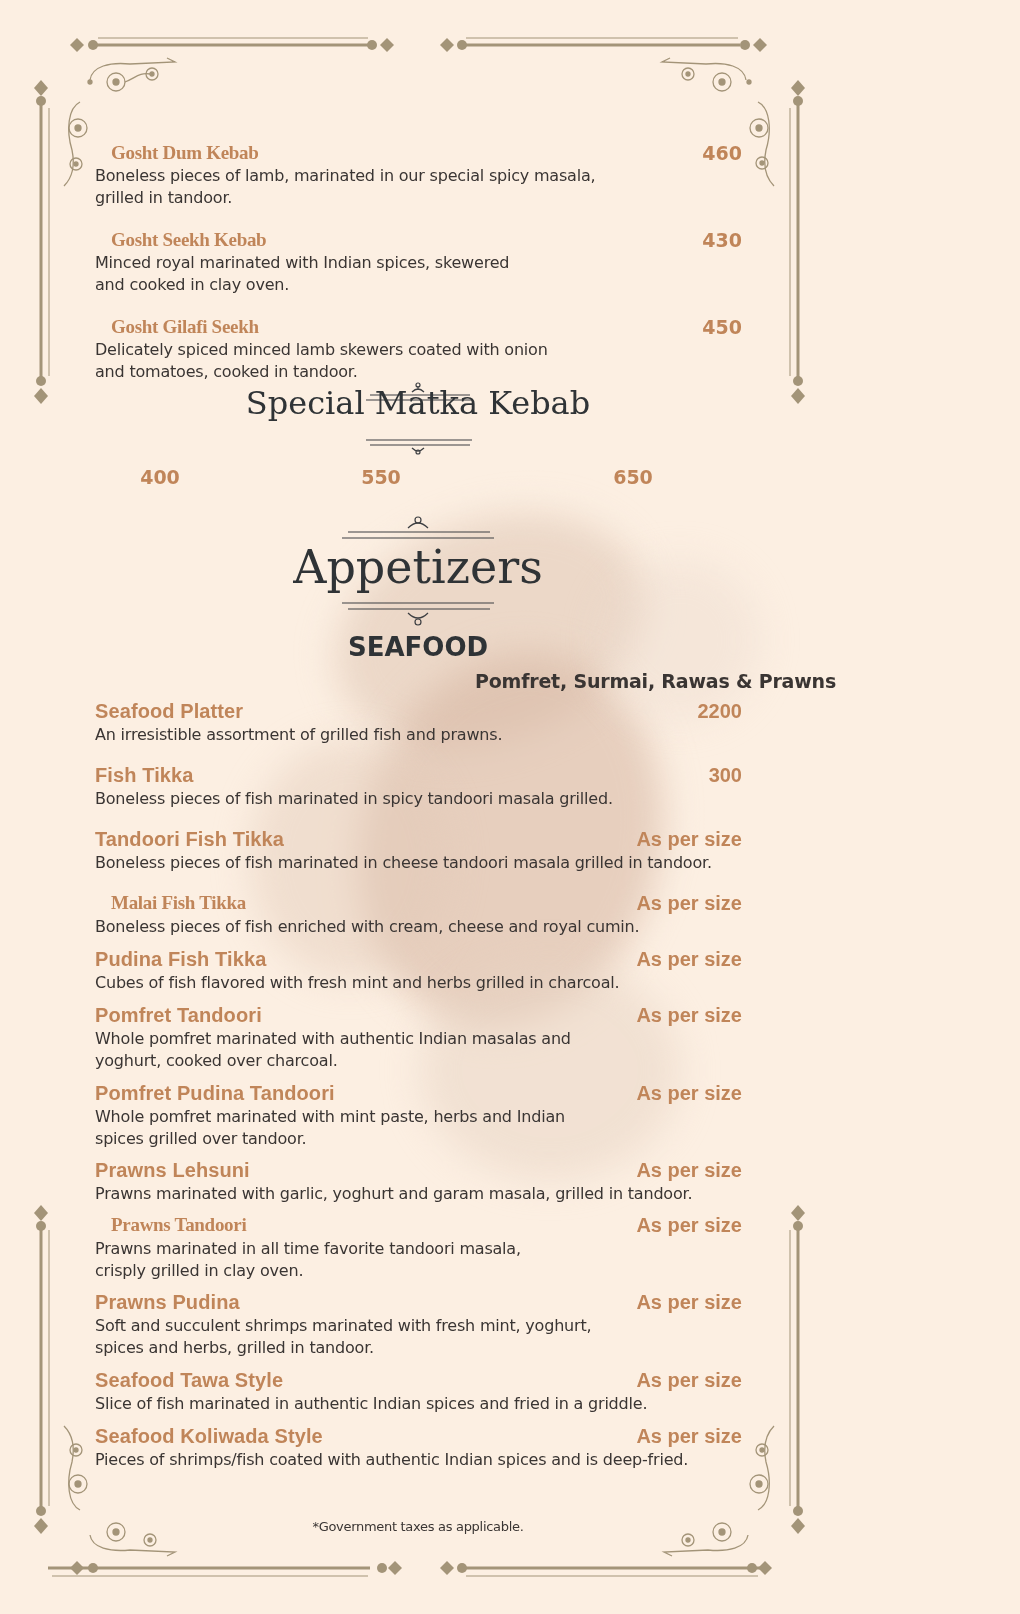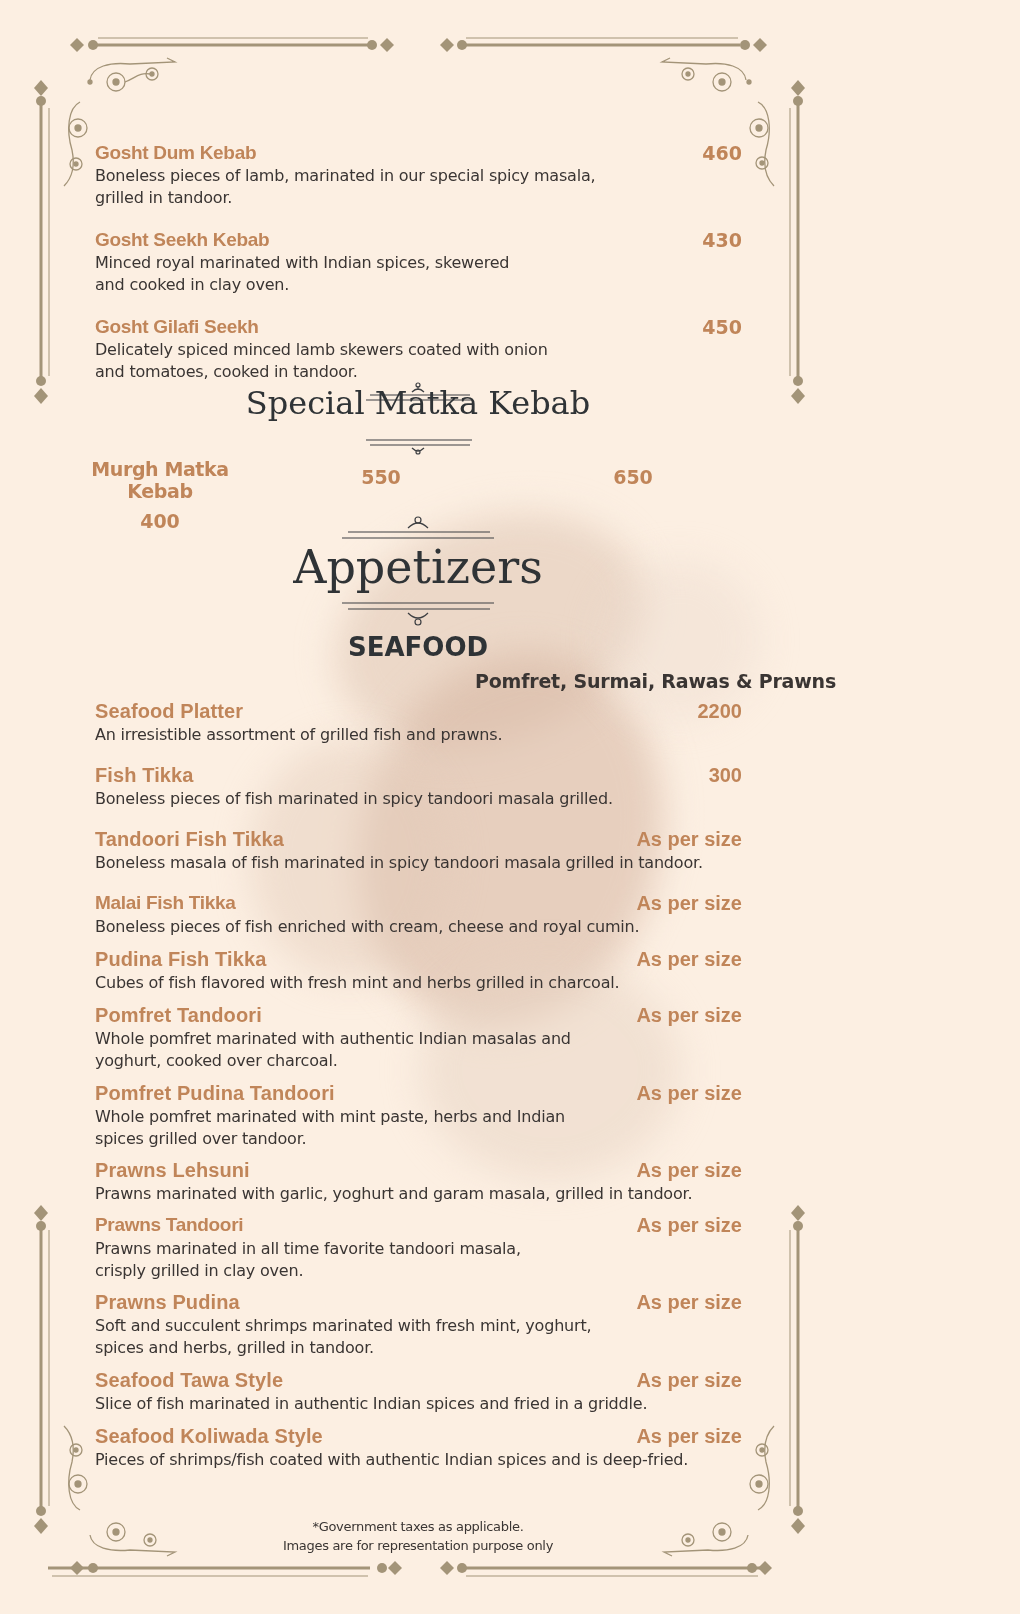--- a/index.html
+++ b/index.html
@@ -9,21 +9,21 @@
     font-family: "Liberation Sans", "DejaVu Sans", sans-serif;
   }
   .wash { position: absolute; border-radius: 50%; filter: blur(18px); pointer-events: none; }
   .frame { position: absolute; pointer-events: none; }
   .abs { position: absolute; }
 
   .item-name {
     position: absolute; left: 95px; color: #c08559; font-weight: bold; font-size: 20px;
     letter-spacing: 0.1px;
   }
-  .item-name.narrow { font-family: Liberation Sans, sans-serif; font-size: 19px; letter-spacing: -0.3px; }
+  .item-name.narrow { font-family: Liberation Serif, serif; font-size: 19px; letter-spacing: -0.3px; margin-left: 16px; }
   .item-price {
     position: absolute; right: 278px; color: #c08559; font-weight: bold; font-size: 20px; text-align: right;
   }
   .item-price.narrow { font-family: "DejaVu Sans", sans-serif; font-size: 19px; }
   .item-desc {
     position: absolute; left: 95px; color: #3a3533; font-size: 16px; line-height: 22px; white-space: pre-line;
     font-family: "DejaVu Sans", sans-serif; letter-spacing: -0.2px;
   }
   .serif-title {
     position: absolute; left: 0; width: 836px; text-align: center;
@@ -191,21 +191,20 @@
 </div>
 <div>
   <div class="item-name narrow" style="top:316px;">Gosht Gilafi Seekh</div>
   <div class="item-price narrow" style="top:316px;">450</div>
   <div class="item-desc" style="top:339px;">Delicately spiced minced lamb skewers coated with onion
 and tomatoes, cooked in tandoor.</div>
 </div>
 
 <div class="serif-title" style="top:384px;font-size:32px;">Special Matka Kebab</div>
 <div class="matka-col" style="left:60px;width:200px;top:458px;">
-  <div class="matka-name">Murgh Matka Kebab</div>
   <div class="matka-price">400</div>
 </div>
 <div class="matka-col" style="left:276px;width:210px;top:458px;">
   <div class="matka-price">550</div>
 </div>
 <div class="matka-col" style="left:496px;width:274px;top:458px;">
   <div class="matka-price">650</div>
 </div>
 
 <div class="serif-title" style="top:540px;font-size:46px;">Appetizers</div>
@@ -218,21 +217,21 @@
   <div class="item-desc" style="top:724px;">An irresistible assortment of grilled fish and prawns.</div>
 </div>
 <div>
   <div class="item-name" style="top:764px;">Fish Tikka</div>
   <div class="item-price" style="top:764px;">300</div>
   <div class="item-desc" style="top:788px;">Boneless pieces of fish marinated in spicy tandoori masala grilled.</div>
 </div>
 <div>
   <div class="item-name" style="top:828px;">Tandoori Fish Tikka</div>
   <div class="item-price" style="top:828px;">As per size</div>
-  <div class="item-desc" style="top:852px;">Boneless masala of fish marinated in spicy tandoori masala grilled in tandoor.</div>
+  <div class="item-desc" style="top:852px;">Boneless pieces of fish marinated in cheese tandoori masala grilled in tandoor.</div>
 </div>
 <div>
   <div class="item-name narrow" style="top:892px;">Malai Fish Tikka</div>
   <div class="item-price" style="top:892px;">As per size</div>
   <div class="item-desc" style="top:916px;">Boneless pieces of fish enriched with cream, cheese and royal cumin.</div>
 </div>
 <div>
   <div class="item-name" style="top:948px;">Pudina Fish Tikka</div>
   <div class="item-price" style="top:948px;">As per size</div>
   <div class="item-desc" style="top:972px;">Cubes of fish flavored with fresh mint and herbs grilled in charcoal.</div>
@@ -272,14 +271,13 @@
   <div class="item-desc" style="top:1393px;">Slice of fish marinated in authentic Indian spices and fried in a griddle.</div>
 </div>
 <div>
   <div class="item-name" style="top:1425px;">Seafood Koliwada Style</div>
   <div class="item-price" style="top:1425px;">As per size</div>
   <div class="item-desc" style="top:1449px;">Pieces of shrimps/fish coated with authentic Indian spices and is deep-fried.</div>
 </div>
 
 <div class="footer" style="top:1517px;">
   <div>*Government taxes as applicable.</div>
-  <div>Images are for representation purpose only</div>
 </div>
 
 </body></html>

